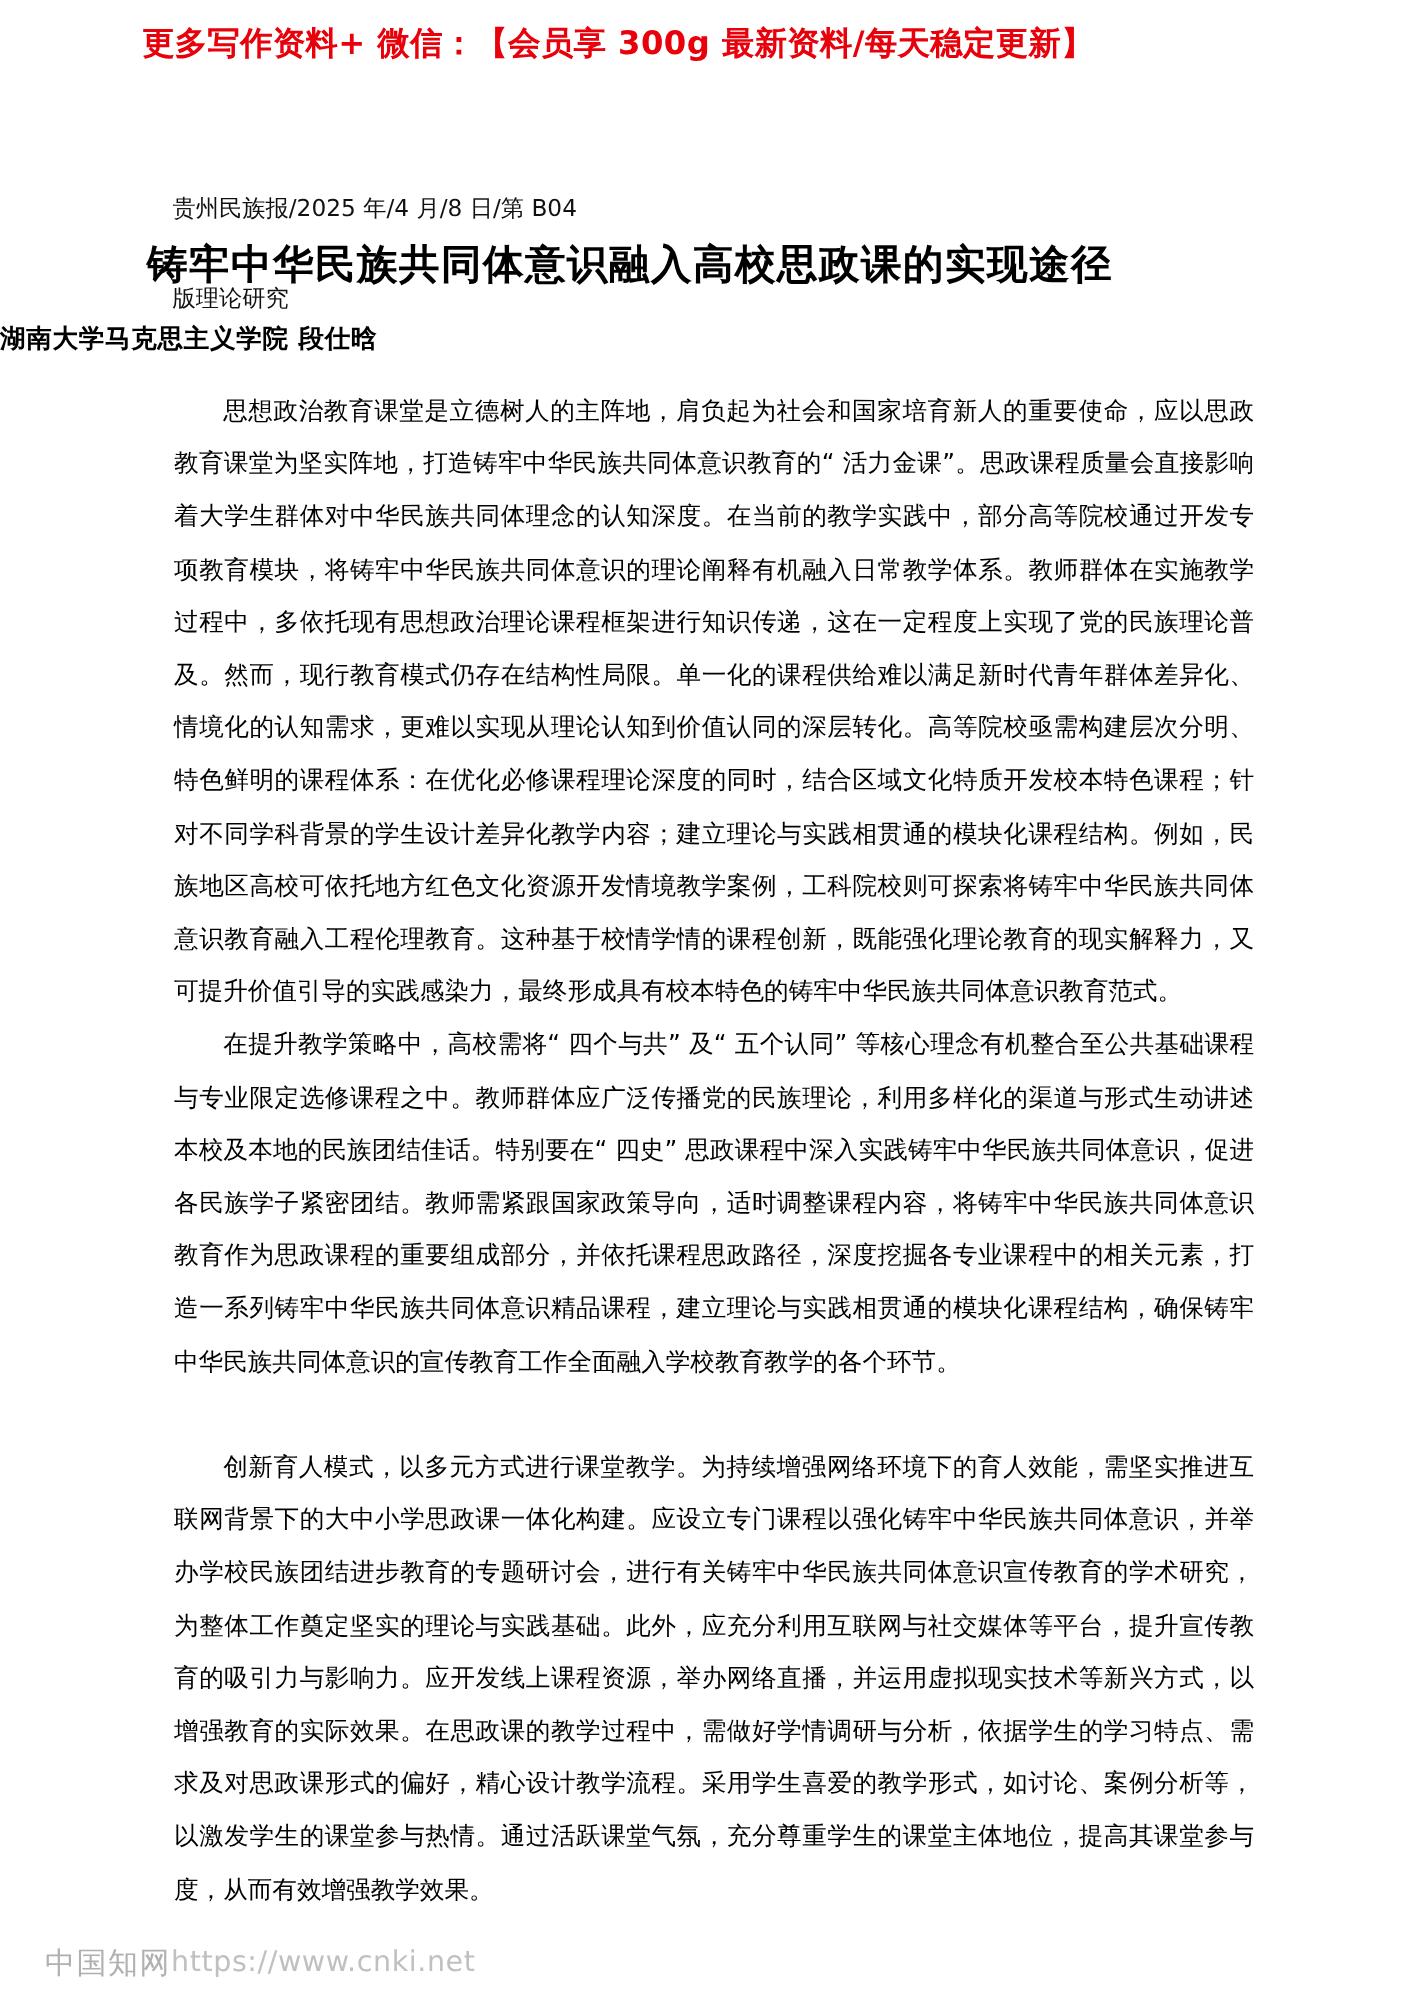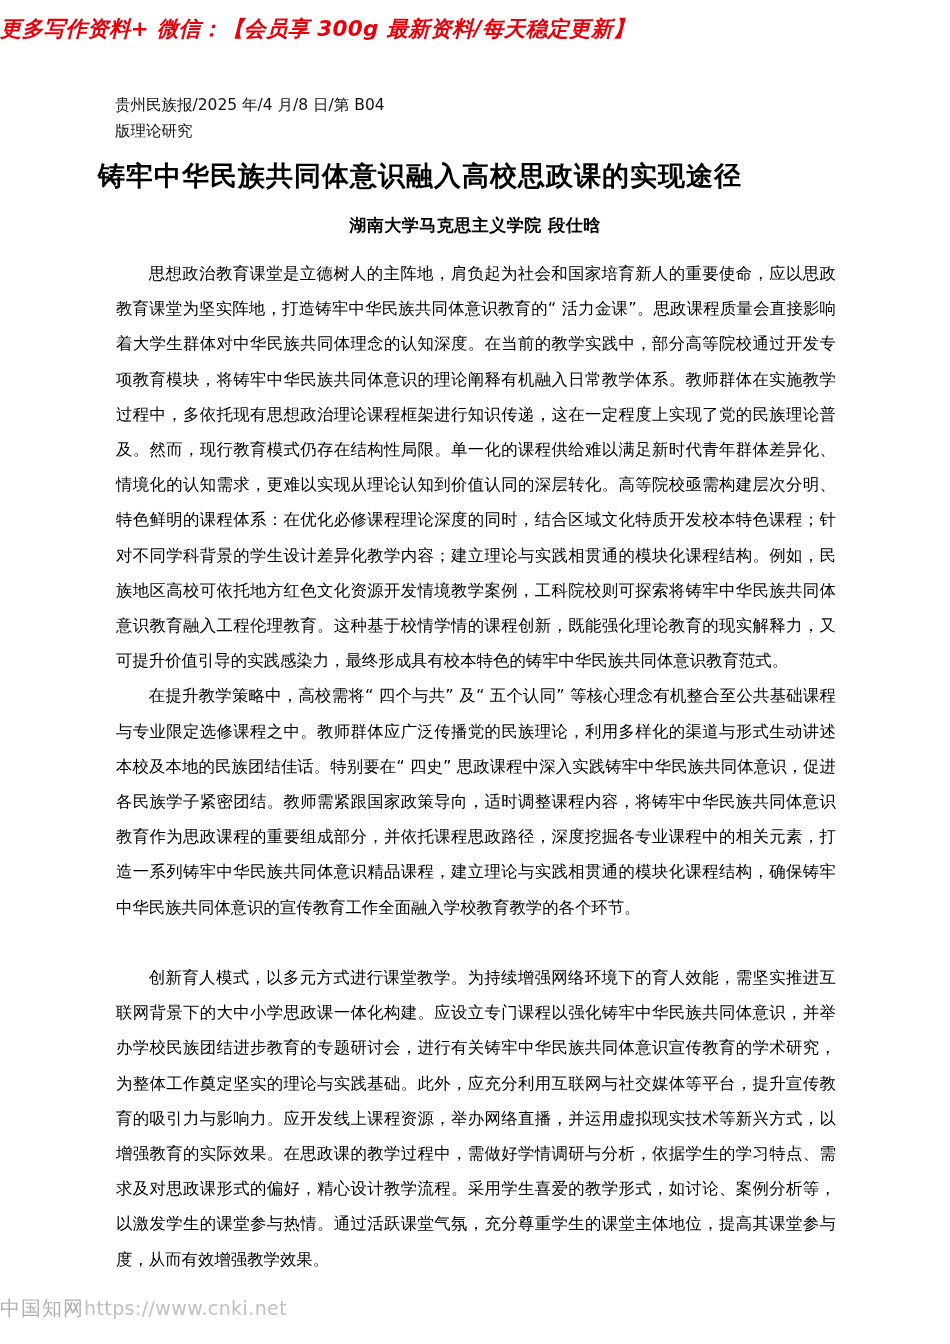--- a/index.html
+++ b/index.html
@@ -15,66 +15,65 @@
     color: #000000;
     overflow: hidden;
   }
 
   
   .promo-banner {
     position: absolute;
     top: 14px;
     left: 0;
     width: 824px;
+    text-align: center;
     color: #e8000b;
     font-weight: bold;
     font-size: 21.5px;
     letter-spacing: 0.3px;
     white-space: nowrap;
-    font-style: italic;
   }
 
   
   .sheet {
     position: absolute;
     top: 0;
     left: 0;
     width: 950px;
     height: 1268px;
   }
 
   .source-line {
     position: absolute;
     top: 92px;
     left: 115px;
     width: 700px;
     font-size: 15.5px;
     line-height: 26px;
     color: #111;
   }
-  .source-line .ln { display: block; }
+  .source-line .ln { display: block; margin-top: 34px; }
 
   .doc-title {
     position: absolute;
     top: 158px;
     left: 0;
     width: 840px;
     text-align: center;
     font-size: 27px;
     font-weight: bold;
     letter-spacing: 1px;
     color: #000;
   }
 
   .doc-author {
     position: absolute;
     top: 214px;
     left: 0;
     width: 950px;
-    text-align: center;
     font-size: 17px;
     font-weight: bold;
     color: #000;
     letter-spacing: 0.5px;
   }
 
   .body-text {
     position: absolute;
     top: 256px;
     left: 116px;
@@ -109,20 +108,21 @@
 
   
   .watermark {
     position: absolute;
     left: 0;
     top: 1272px;
     width: 834px;
     height: 72px;
     display: flex;
     align-items: center;
+    padding-left: 30px;
     box-sizing: border-box;
     color: #b6b6b6;
     text-align: center;
   }
   .watermark .wm-logo {
     font-size: 20px;
     letter-spacing: 1px;
     color: #b0b0b0;
     white-space: nowrap;
   }

